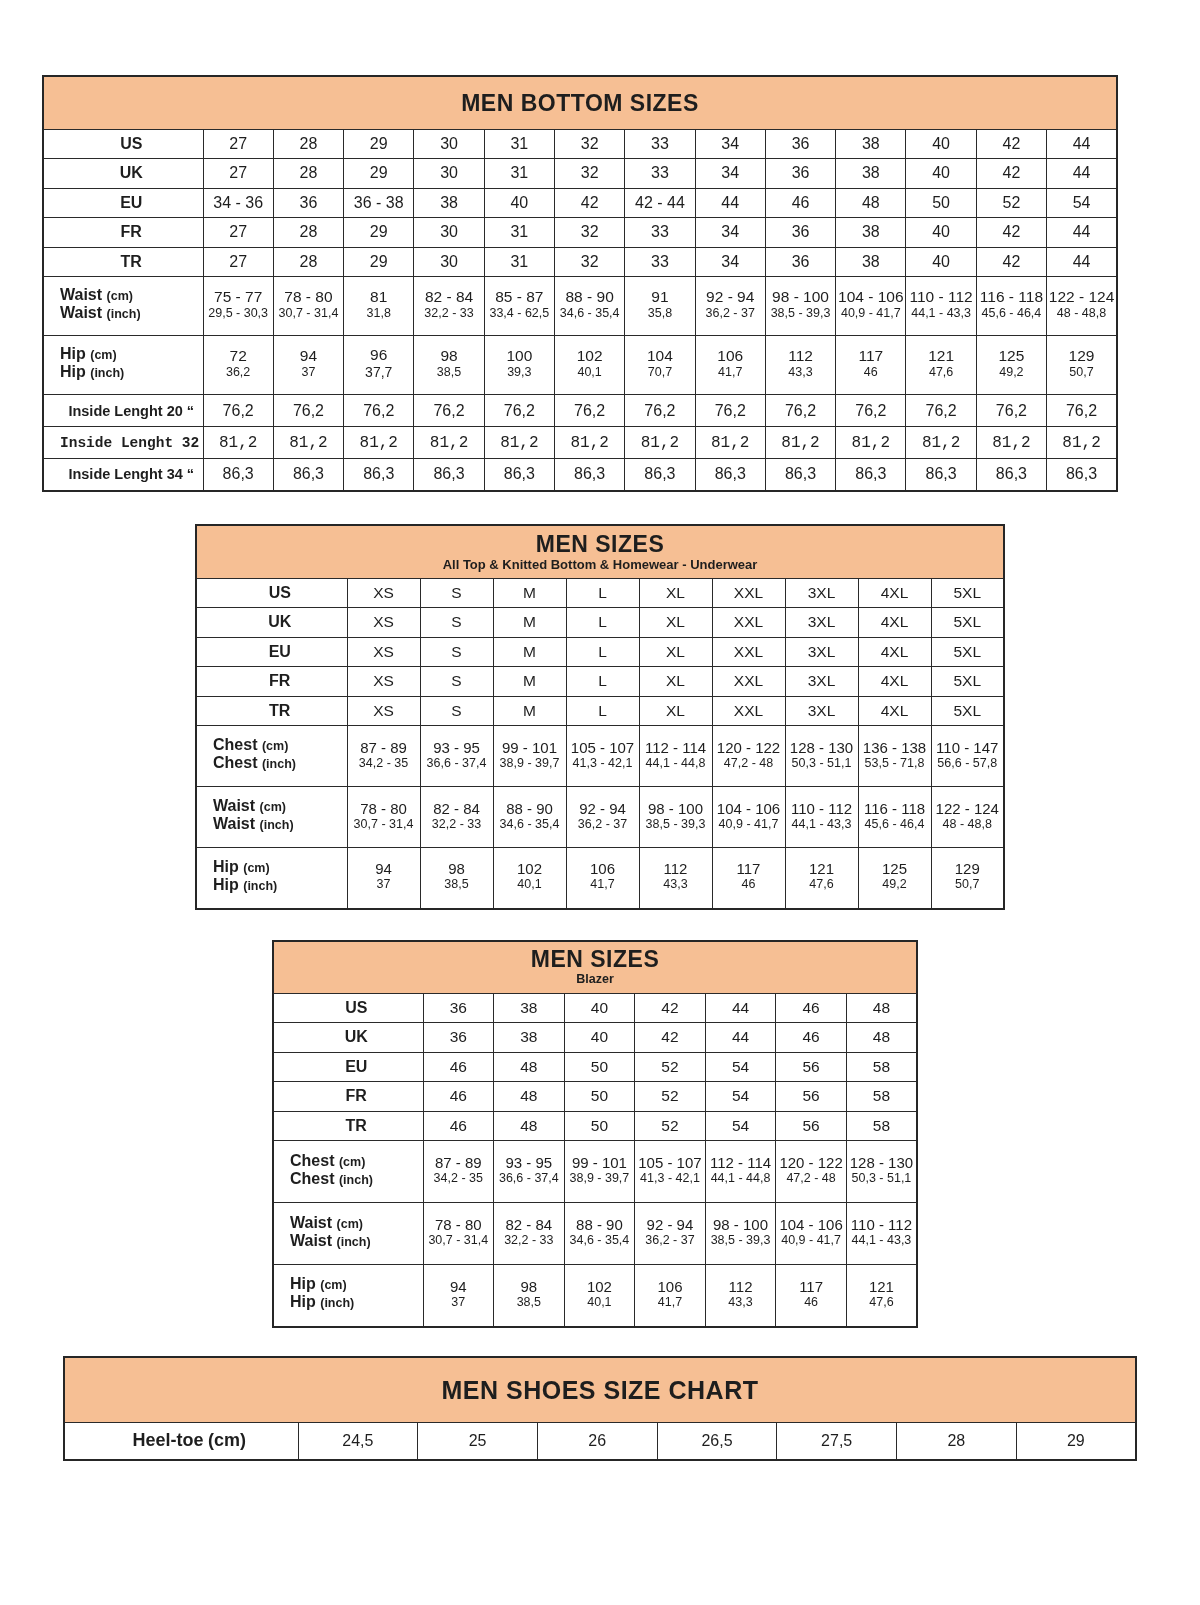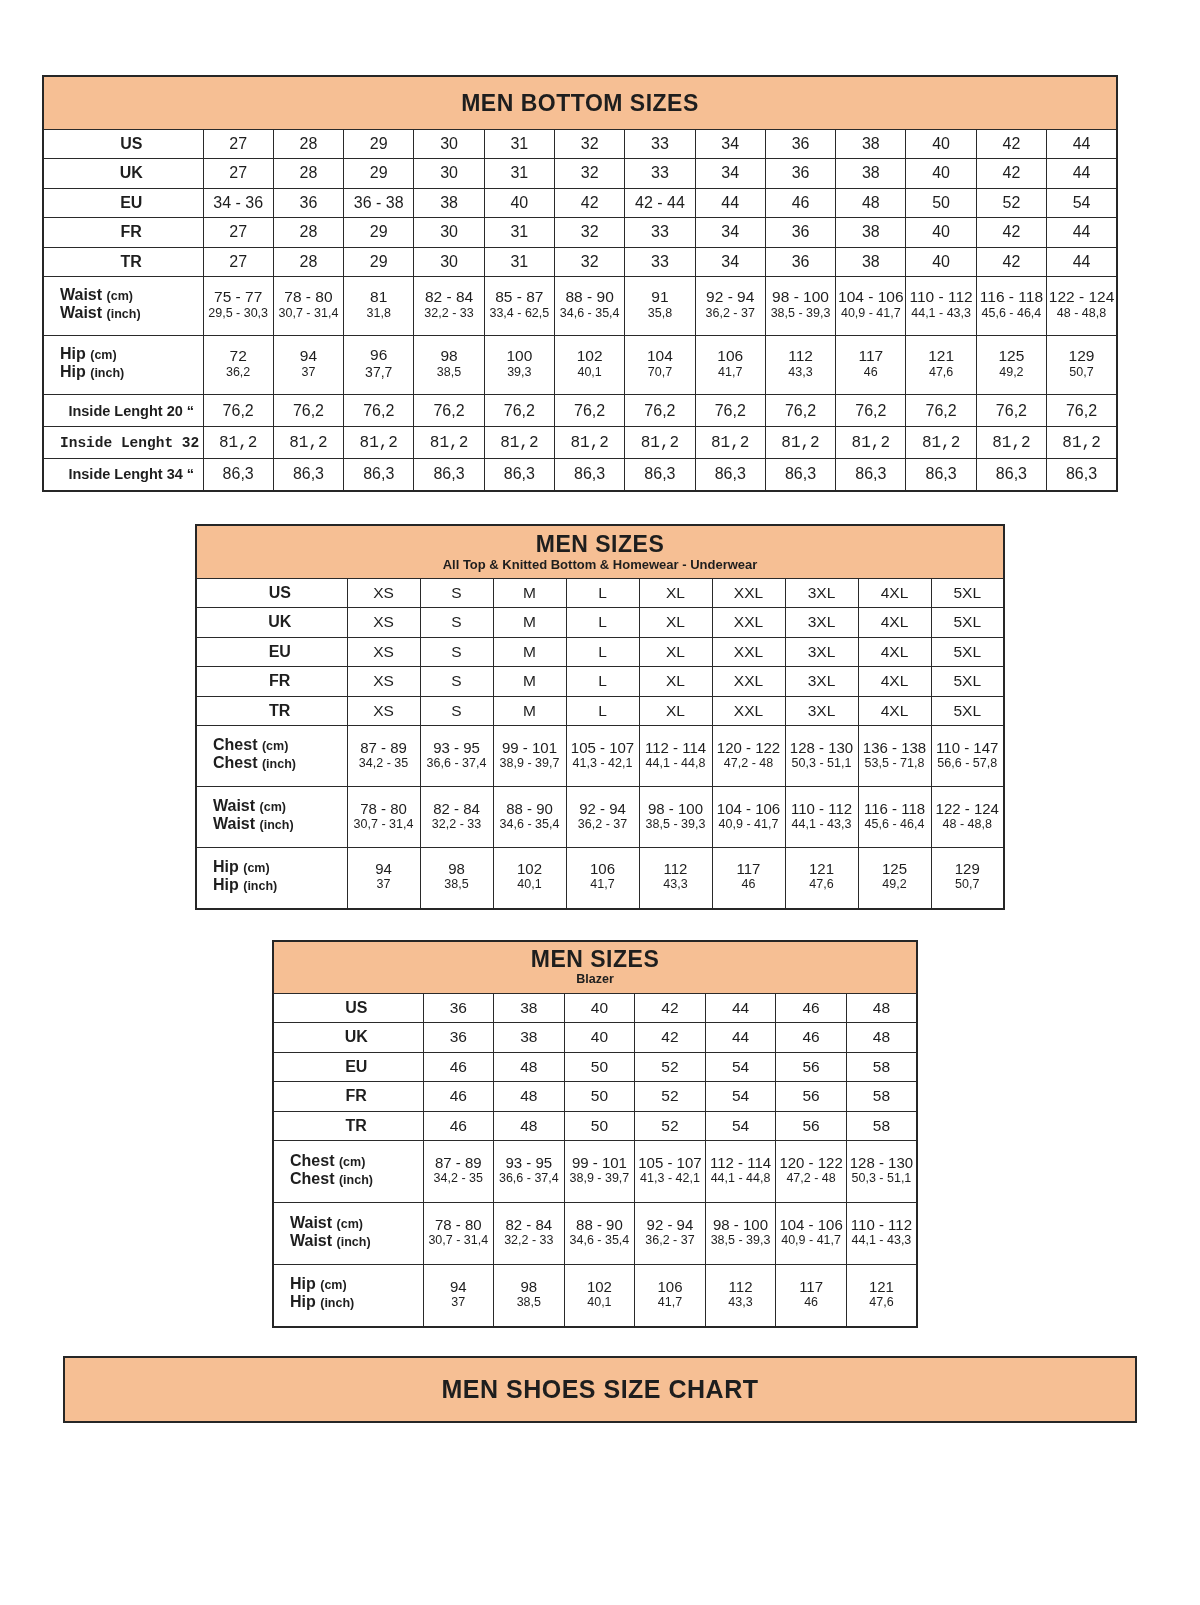--- a/index.html
+++ b/index.html
@@ -1230,16 +1230,28 @@
           <col>
         </colgroup>
         <thead>
           <tr style="height: 65px;">
             <th colspan="8" class="band" style="--band: #f6bf94;">
               <div class="band-title" style="font-size:25px">MEN SHOES SIZE CHART</div>
             </th>
           </tr>
         </thead>
         <tbody>
+          <tr style="height: 38px;">
+            <td class="lbl">
+              <div class="lbl-inner"><span style="font-size:18px">Heel-toe</span> <span class="unit" style="font-size:18.0px">(cm)</span></div>
+            </td>
+            <td><span class="cellv" style="font-size:16px;font-weight:normal">24,5</span></td>
+            <td><span class="cellv" style="font-size:16px;font-weight:normal">25</span></td>
+            <td><span class="cellv" style="font-size:16px;font-weight:normal">26</span></td>
+            <td><span class="cellv" style="font-size:16px;font-weight:normal">26,5</span></td>
+            <td><span class="cellv" style="font-size:16px;font-weight:normal">27,5</span></td>
+            <td><span class="cellv" style="font-size:16px;font-weight:normal">28</span></td>
+            <td><span class="cellv" style="font-size:16px;font-weight:normal">29</span></td>
+          </tr>
         </tbody>
       </table>
     </div>
   </div>
 
 </body></html>

